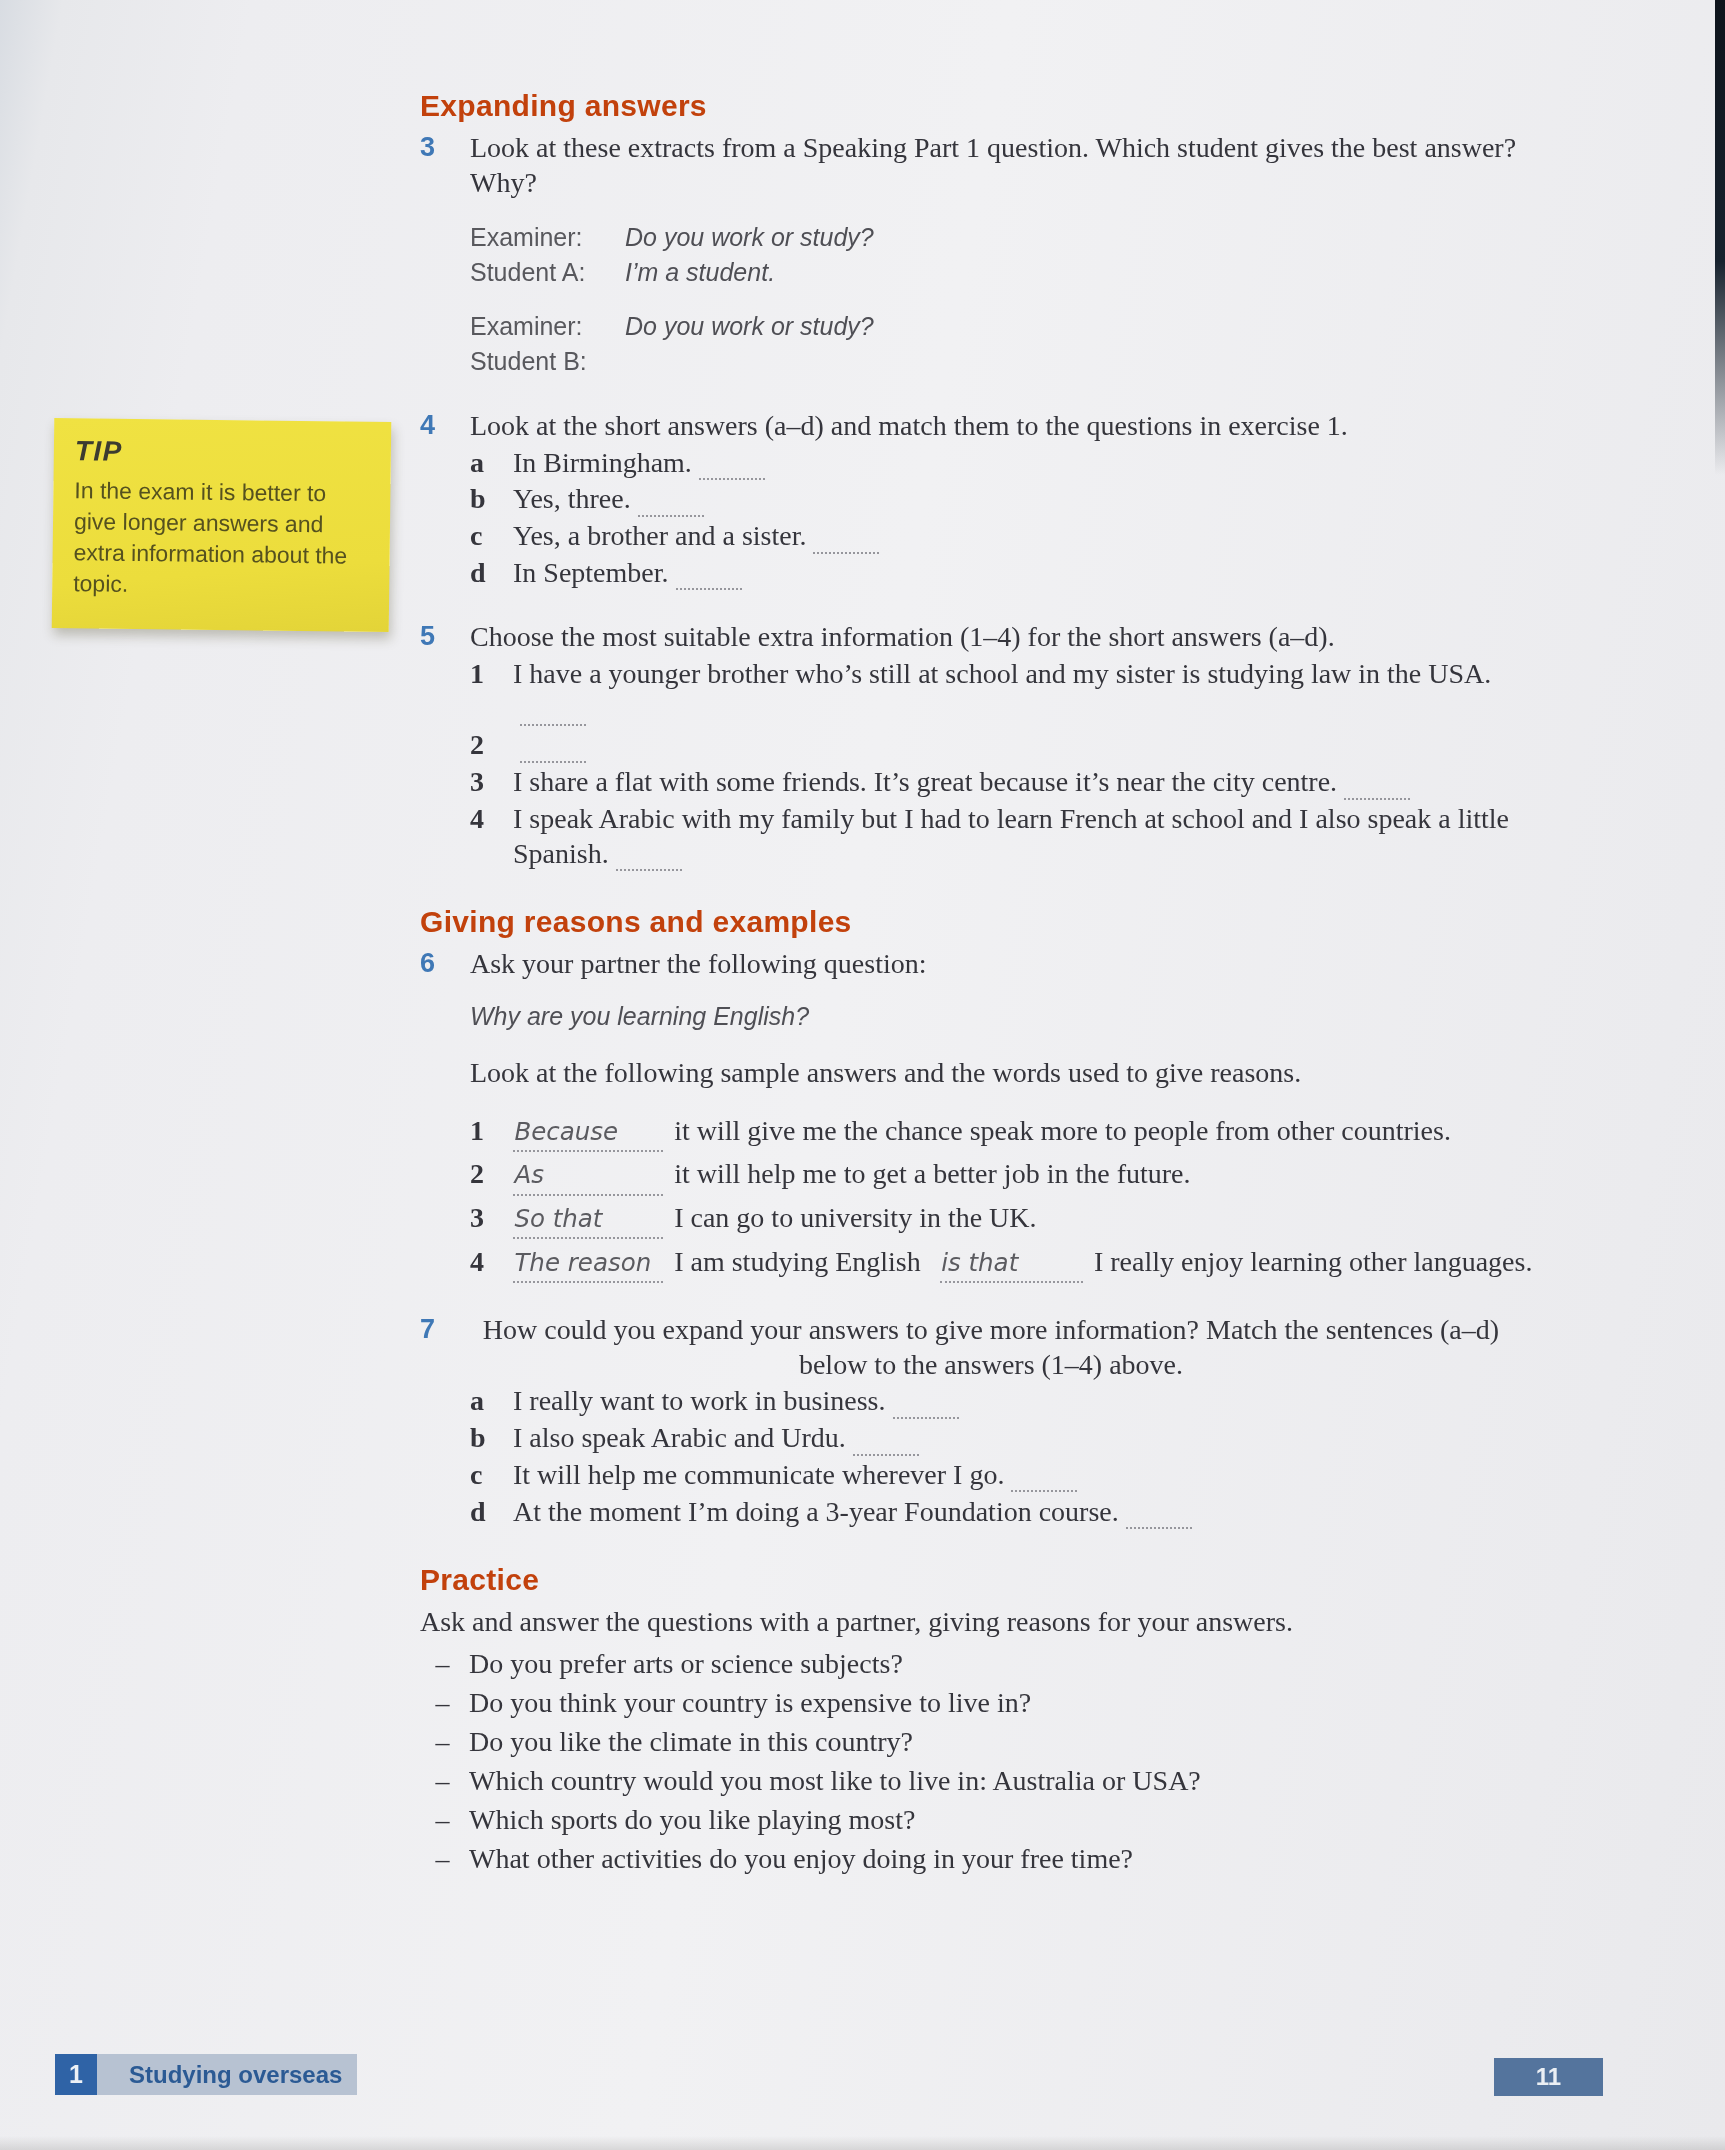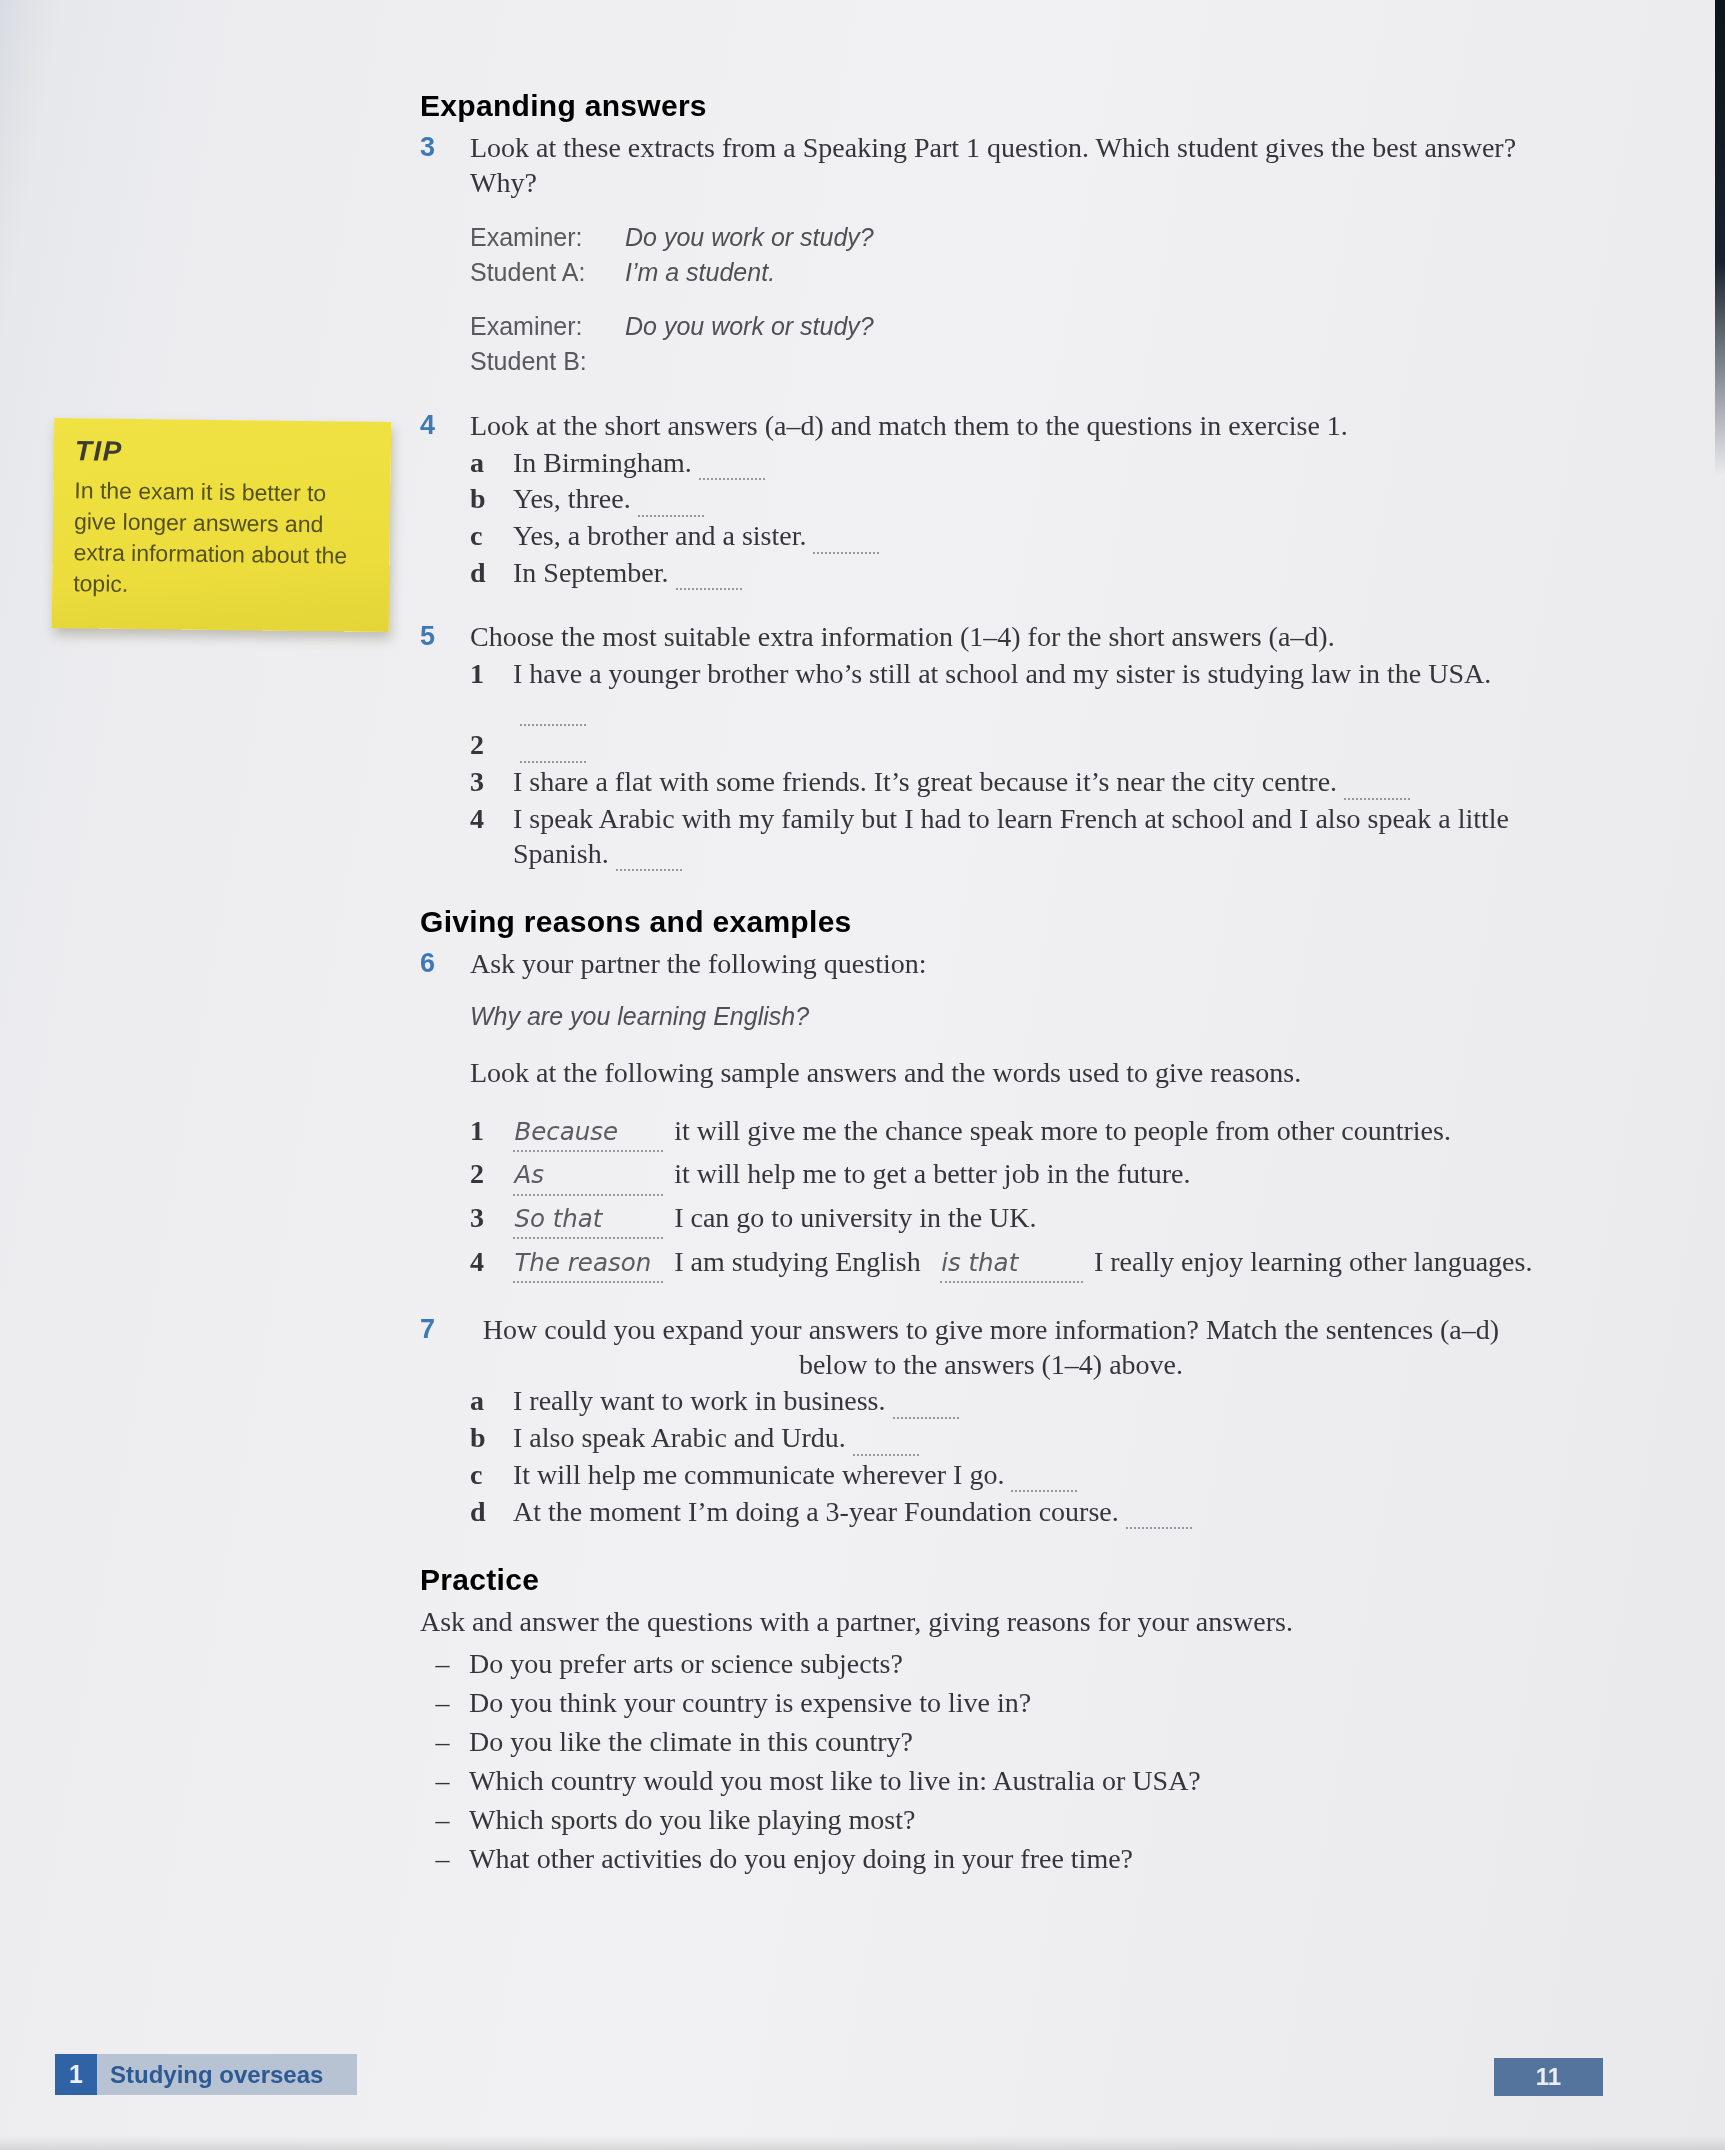--- a/index.html
+++ b/index.html
@@ -23,21 +23,21 @@
     padding:17px 21px;
     font-family:"Liberation Sans","DejaVu Sans",sans-serif;
   }
   .tip-label{font-style:italic;font-weight:900;font-size:28px;letter-spacing:1.4px;color:#3c3c30;margin-bottom:8.4px;}
   .tip-text{margin:0;font-size:23px;line-height:31px;color:#55511f;}
 
   
   .content{position:absolute;left:420px;top:89px;width:1210px;}
   h2.sec{
     font-family:"Liberation Sans","DejaVu Sans",sans-serif;
-    font-weight:700;font-size:30px;color:#000000;margin:0 0 7px 0;letter-spacing:0.3px;
+    font-weight:700;font-size:30px;color:#c2410c;margin:0 0 7px 0;letter-spacing:0.3px;
   }
   h2.mt{margin-top:34px;}
   .exercise{display:flex;margin-top:29px;}
   .exercise.first{margin-top:2.8px;}
   .ex-num{
     flex:0 0 50px;font-family:"Liberation Sans","DejaVu Sans",sans-serif;
     font-weight:700;font-size:27px;color:#3f78b6;line-height:35px;
   }
   .ex-body{flex:1;font-size:28px;line-height:35px;}
   .prompt{margin:0;}
@@ -79,21 +79,21 @@
   .q-item{display:flex;margin-top:4.9px;font-size:28px;line-height:34px;}
   .dash{flex:0 0 49px;text-align:left;padding-left:15.4px;box-sizing:border-box;}
   .q-text{flex:1;}
 
   
   .unit-tab{position:absolute;left:55px;top:2054px;height:41px;display:flex;
     font-family:"Liberation Sans","DejaVu Sans",sans-serif;}
   .unit-num{width:42px;background:#2f63a6;color:#edf1f6;font-weight:700;font-size:25px;
     display:flex;align-items:center;justify-content:center;}
   .unit-title{width:260px;background:#b7c2d2;color:#2b5a94;font-weight:700;font-size:24px;
-    display:flex;align-items:center;padding-left:13px;box-sizing:border-box;}
+    display:flex;align-items:center;padding-left:32px;box-sizing:border-box;}
   .page-badge{position:absolute;left:1494px;top:2058px;width:109px;height:38px;background:#54749d;
     color:#ebeff4;font-family:"Liberation Sans","DejaVu Sans",sans-serif;font-weight:700;font-size:24px;
     display:flex;align-items:center;justify-content:center;}
 </style>
 </head>
 <body>
 
 <div class="scan-edge-right"></div>
 <div class="scan-edge-bottom"></div>
 

